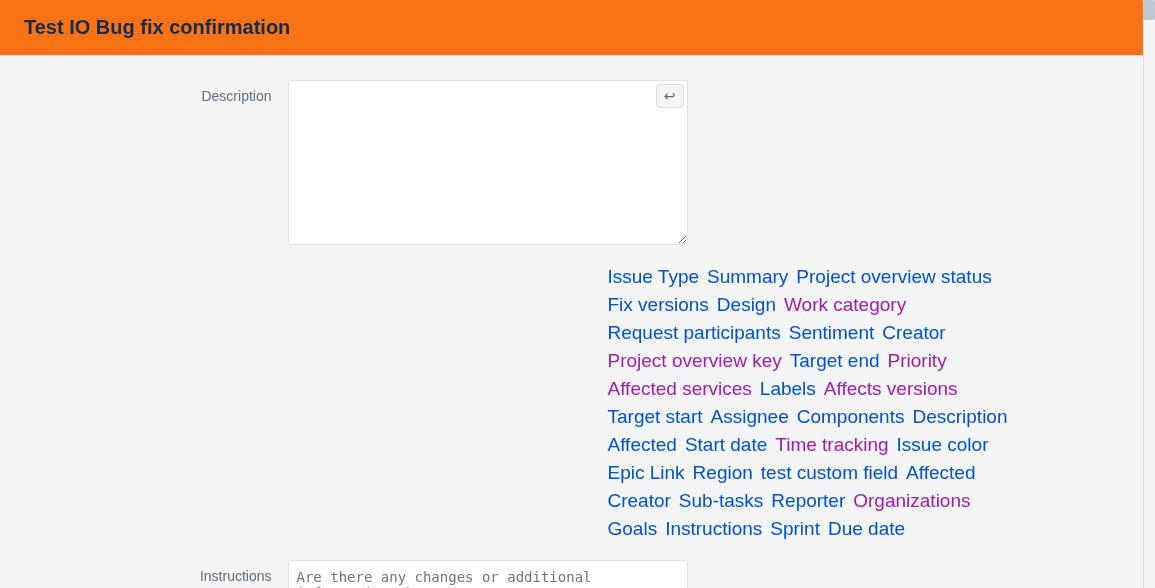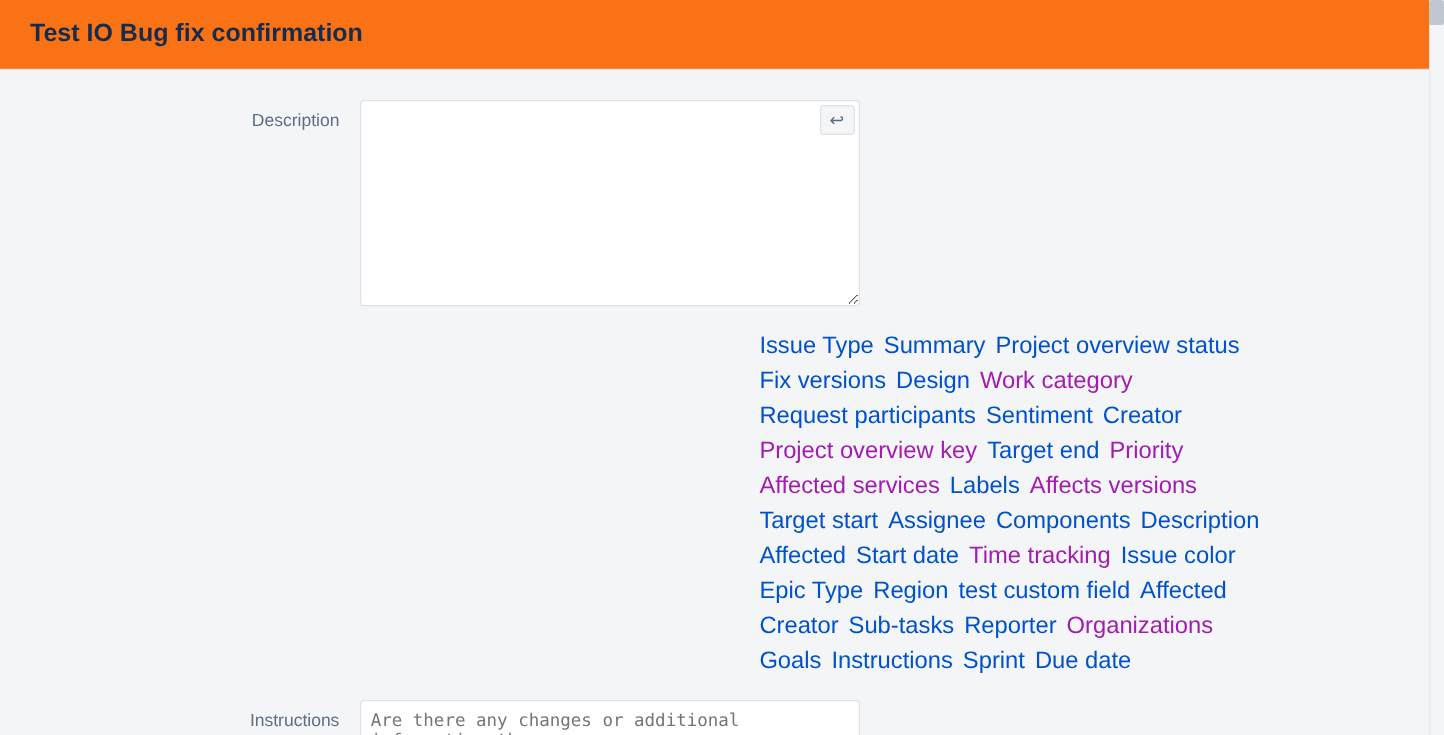--- a/index.html
+++ b/index.html
@@ -234,21 +234,21 @@
               <span class="tag tag-blue">Components</span>
               <span class="tag tag-blue">Description</span>
             </div>
             <div class="tags-row">
               <span class="tag tag-blue">Affected</span>
               <span class="tag tag-blue">Start date</span>
               <span class="tag tag-red">Time tracking</span>
               <span class="tag tag-blue">Issue color</span>
             </div>
             <div class="tags-row">
-              <span class="tag tag-blue">Epic Type</span>
+              <span class="tag tag-blue">Epic Link</span>
               <span class="tag tag-blue">Region</span>
               <span class="tag tag-blue">test custom field</span>
               <span class="tag tag-blue">Affected</span>
             </div>
             <div class="tags-row">
               <span class="tag tag-blue">Creator</span>
               <span class="tag tag-blue">Sub-tasks</span>
               <span class="tag tag-blue">Reporter</span>
               <span class="tag tag-red">Organizations</span>
             </div>

